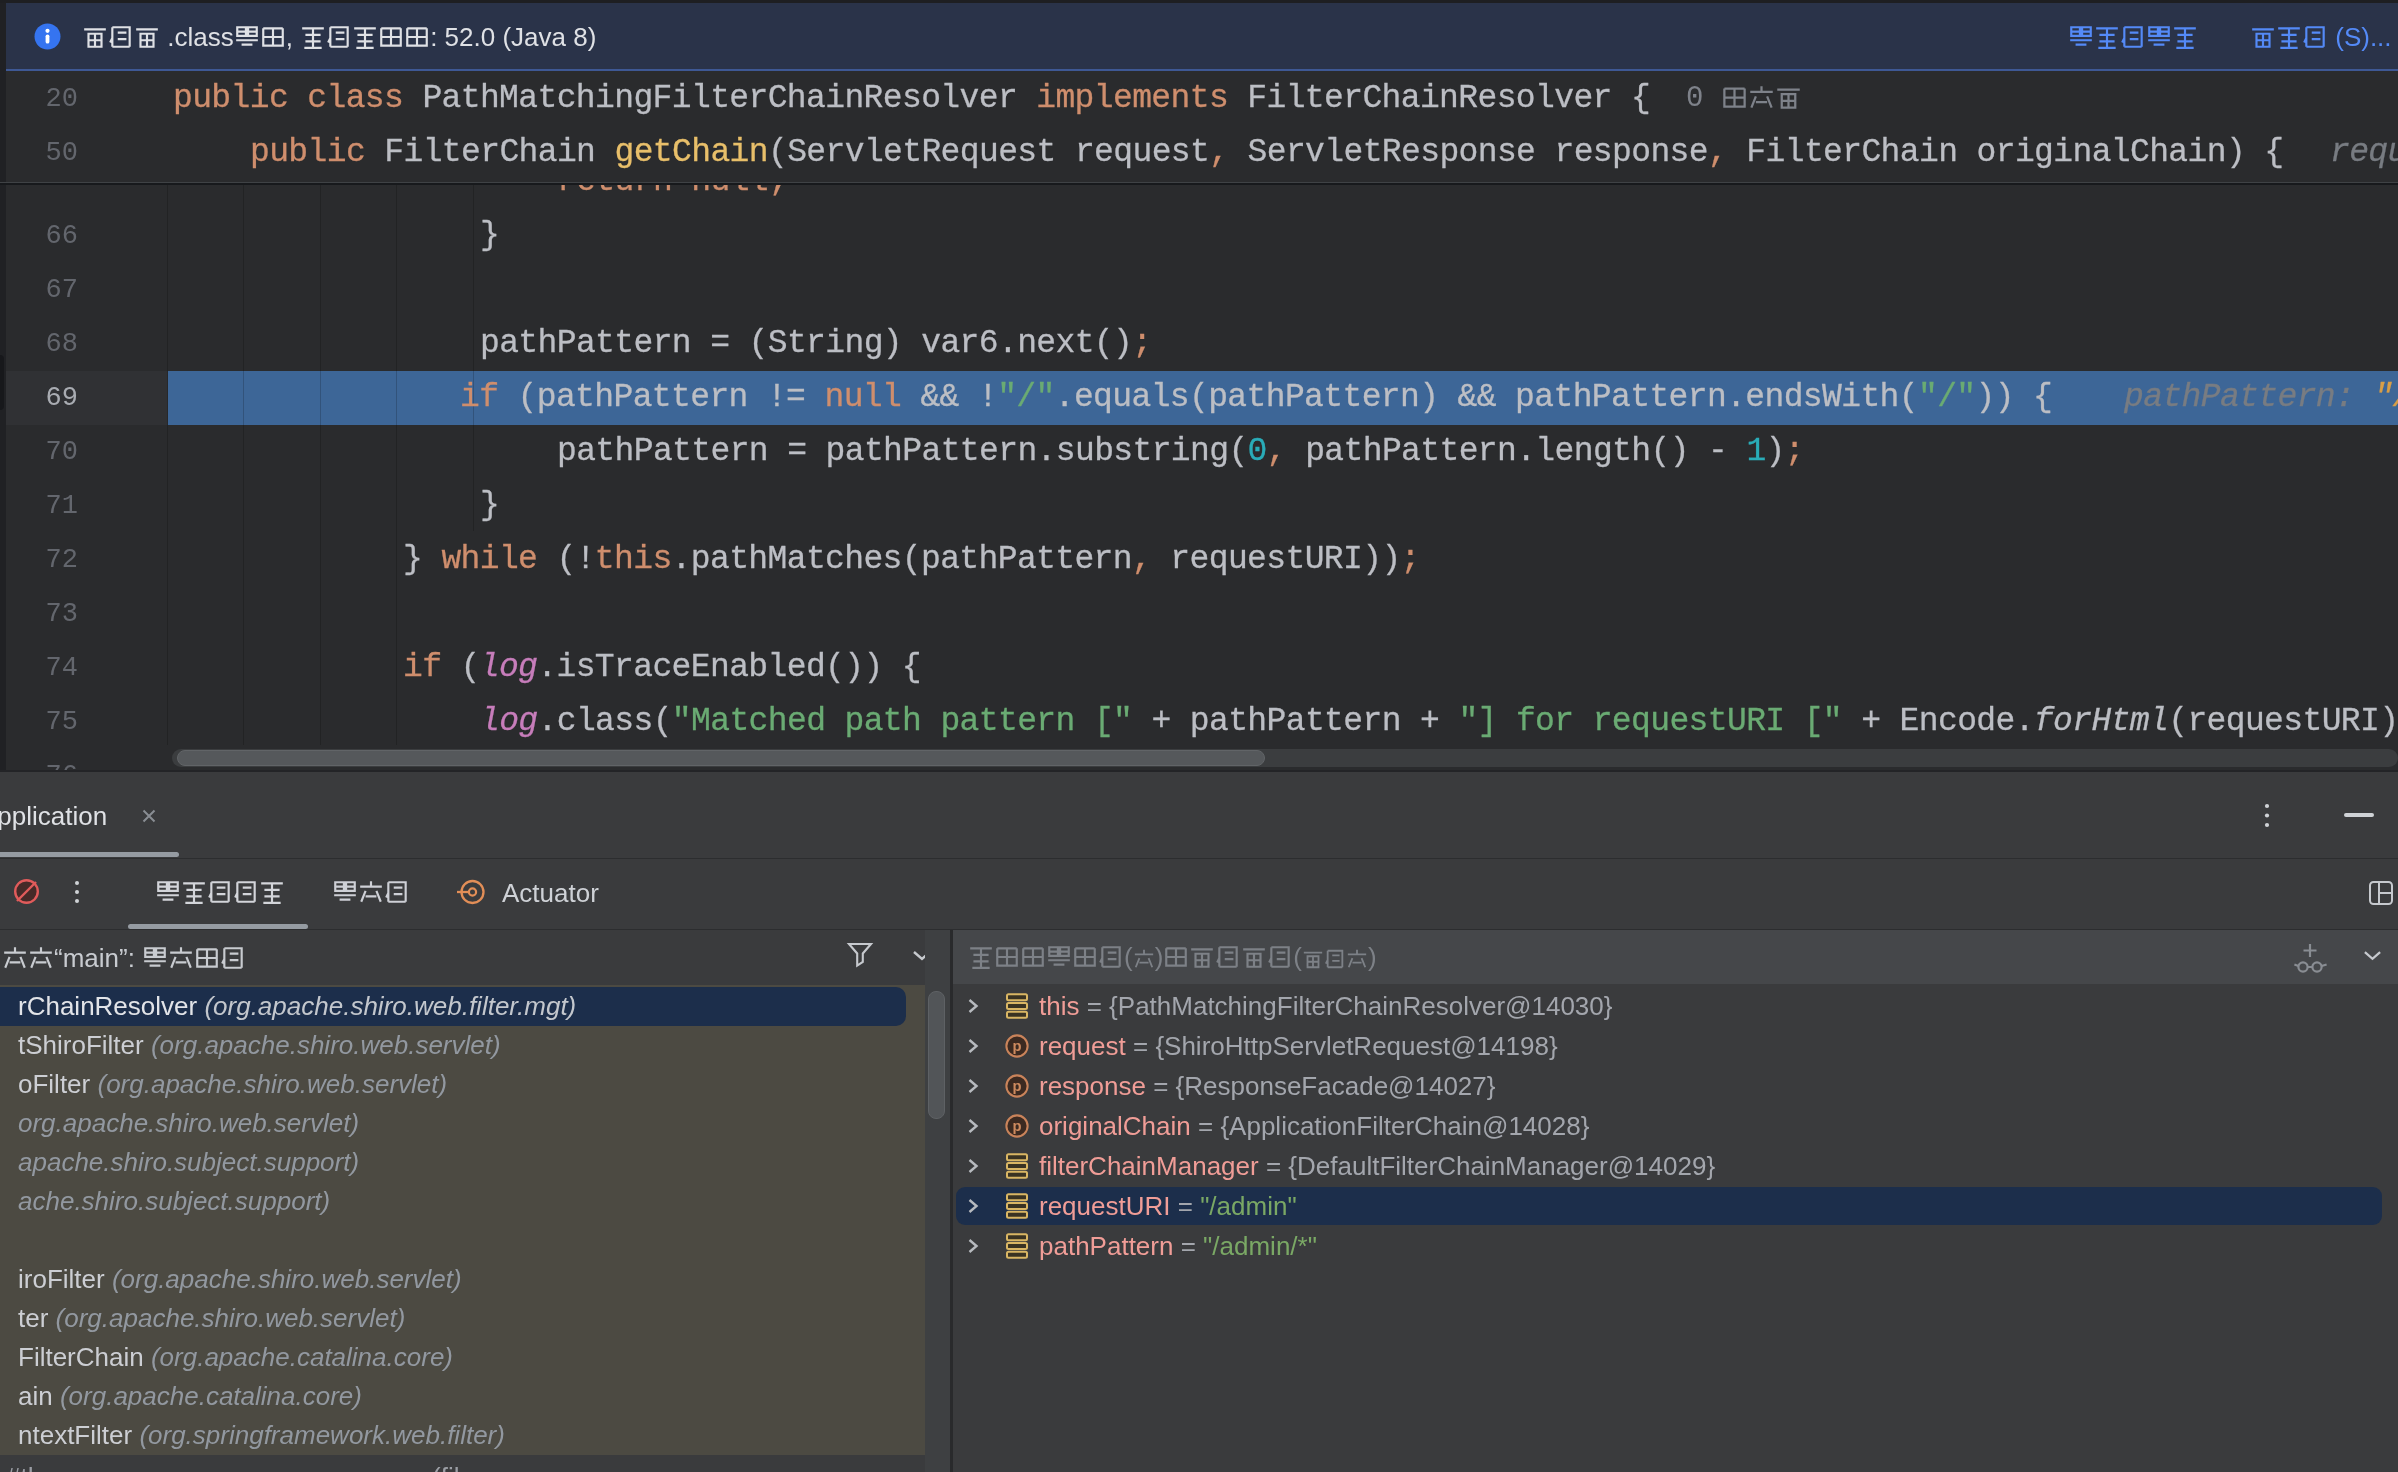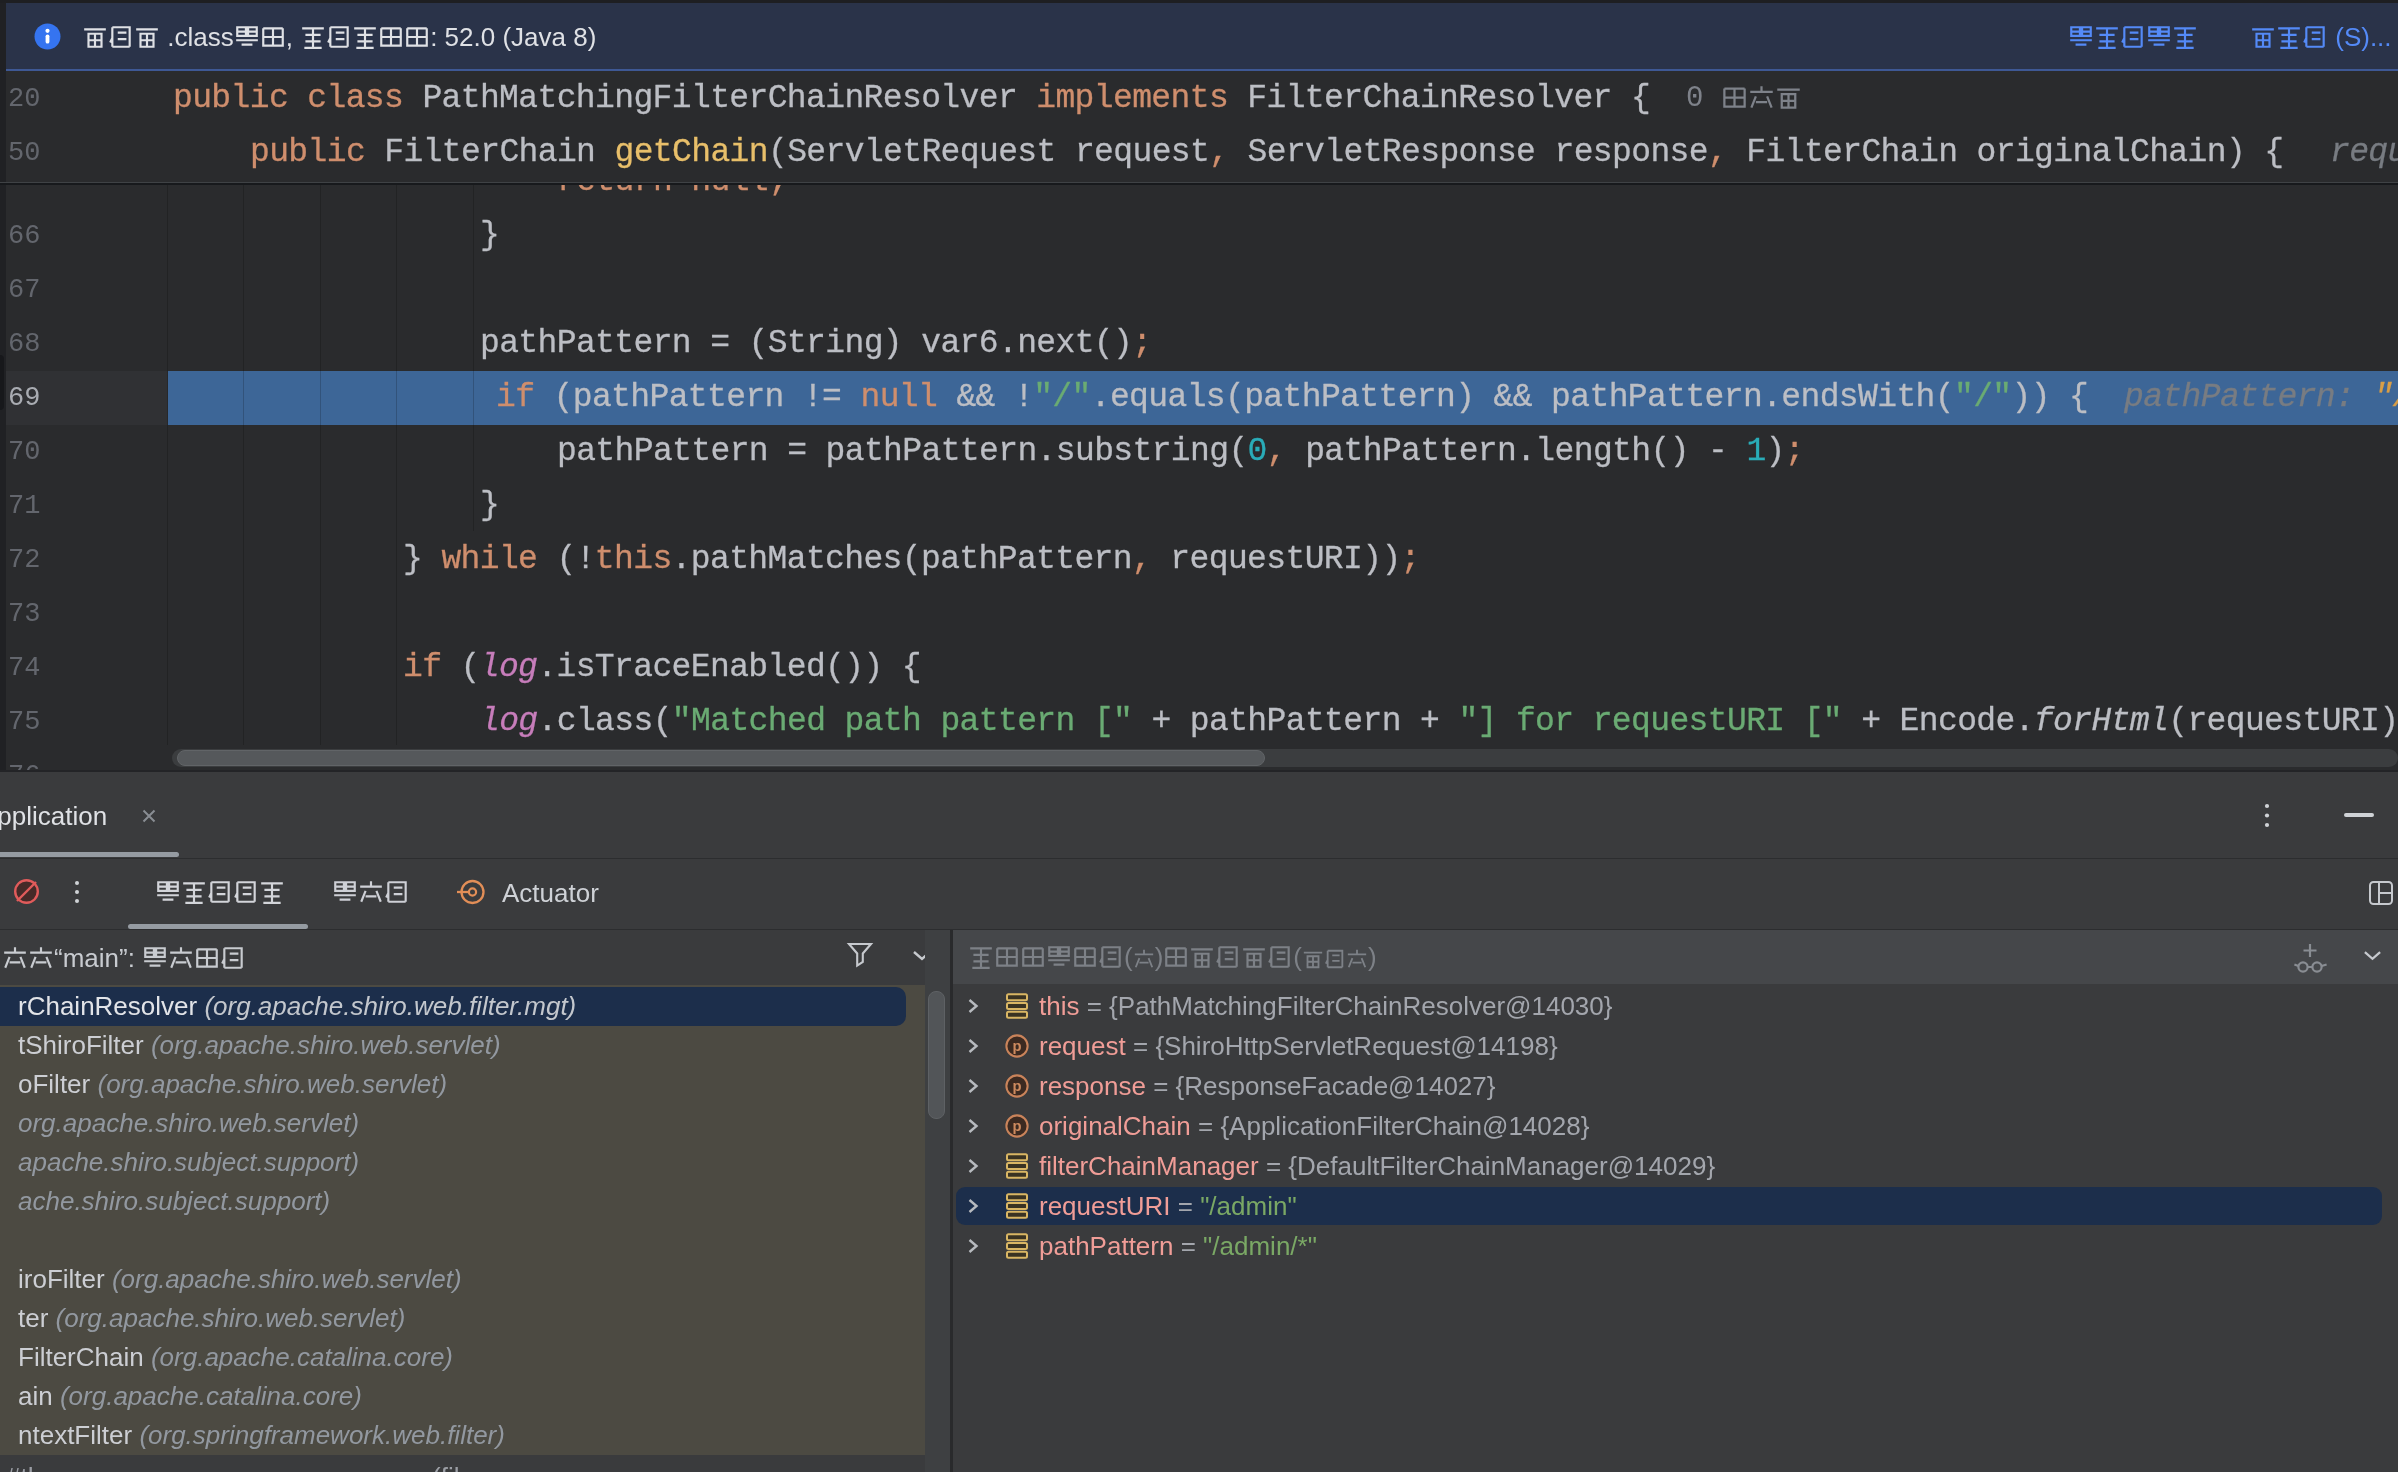--- a/index.html
+++ b/index.html
@@ -1,17 +1,17 @@
 <!DOCTYPE html>
 <html><head><meta charset="utf-8"><style>
 *{margin:0;padding:0;box-sizing:border-box}
 html,body{width:2398px;height:1472px;overflow:hidden;background:#3a3b3d;font-family:"Liberation Sans",sans-serif}
 .abs{position:absolute}
 .cr{position:absolute;height:54px;line-height:54px;font-family:"Liberation Mono",monospace;font-size:33px;letter-spacing:-0.62px;white-space:pre;-webkit-text-stroke:0.3px}
-.ln{position:absolute;left:8px;width:70px;height:54px;line-height:54px;font-family:"Liberation Mono",monospace;font-size:27px;color:#63666d}
+.ln{position:absolute;left:8px;width:70px;height:54px;line-height:54px;text-align:right;font-family:"Liberation Mono",monospace;font-size:27px;color:#63666d}
 .curnum{color:#a9acb2}
 .k{color:#cf8e6d} .p{color:#bcbec4} .s{color:#6aab73} .n{color:#2aacb8}
 .f{color:#c77dbb;font-style:italic} .m{color:#e8bf6a} .i{color:#bcbec4;font-style:italic}
 .hn{color:#787c82;font-style:italic} .hv{color:#d89e47;font-style:italic}
 .inl{color:#7e828a;font-family:"Liberation Mono",monospace;font-size:29px}
 .inlrow{white-space:pre}
 .cj{display:inline-block}
 .frow{position:absolute;left:0;width:925px;height:39px;line-height:39px;font-size:26px;white-space:pre;padding-left:18px;overflow:hidden}
 .fn{color:#ccced3} .fp{color:#9298a0;font-style:italic}
 .frow.sel{background:#1c2e4b;width:906px;border-radius:0 10px 10px 0}
@@ -124,21 +124,21 @@
 
   <div class="abs" style="left:167px;top:0;width:1px;height:560px;background:rgba(0,0,0,0.18)"></div>
   <div class="abs" style="left:243px;top:0;width:1px;height:560px;background:rgba(0,0,0,0.18)"></div>
   <div class="abs" style="left:320px;top:0;width:1px;height:560px;background:rgba(0,0,0,0.18)"></div>
   <div class="abs" style="left:396px;top:0;width:1px;height:560px;background:rgba(0,0,0,0.18)"></div>
   <div class="abs" style="left:473px;top:0;width:1px;height:346px;background:rgba(0,0,0,0.18)"></div>
   <div style="position:absolute;left:0;top:-2px;width:2398px;height:590px">
    <div class="cr" style="top:-28px;left:557px"><span class="k">return null</span><span class="k">;</span></div>
         <div class="cr" style="top:26px;left:480px"><span class="p">}</span></div>
         <div class="cr" style="top:134px;left:480px"><span class="p">pathPattern = (String) var6.next()</span><span class="k">;</span></div>
-        <div class="cr" style="top:188px;left:496px"><span class="k">if</span><span class="p"> (pathPattern != </span><span class="k">null</span><span class="p"> &amp;&amp; !</span><span class="s">"/"</span><span class="p">.equals(pathPattern) &amp;&amp; pathPattern.endsWith(</span><span class="s">"/"</span><span class="p">)) {</span></div>
+        <div class="cr" style="top:188px;left:460px"><span class="k">if</span><span class="p"> (pathPattern != </span><span class="k">null</span><span class="p"> &amp;&amp; !</span><span class="s">"/"</span><span class="p">.equals(pathPattern) &amp;&amp; pathPattern.endsWith(</span><span class="s">"/"</span><span class="p">)) {</span></div>
         <div class="cr" style="top:188px;left:2124px"><span class="hn">pathPattern: </span><span class="hv">"/admin/*"</span></div>
         <div class="cr" style="top:242px;left:557px"><span class="p">pathPattern = pathPattern.substring(</span><span class="n">0</span><span class="k">,</span><span class="p"> pathPattern.length() - </span><span class="n">1</span><span class="p">)</span><span class="k">;</span></div>
         <div class="cr" style="top:296px;left:480px"><span class="p">}</span></div>
         <div class="cr" style="top:350px;left:403px"><span class="p">} </span><span class="k">while</span><span class="p"> (!</span><span class="k">this</span><span class="p">.pathMatches(pathPattern</span><span class="k">,</span><span class="p"> requestURI))</span><span class="k">;</span></div>
         <div class="cr" style="top:458px;left:403px"><span class="k">if</span><span class="p"> (</span><span class="f">log</span><span class="p">.isTraceEnabled()) {</span></div>
         <div class="cr" style="top:512px;left:480px"><span class="f">log</span><span class="p">.class(</span><span class="s">"Matched path pattern ["</span><span class="p"> + pathPattern + </span><span class="s">"] for requestURI ["</span><span class="p"> + Encode.</span><span class="i">forHtml</span><span class="p">(requestURI)</span></div>
         <div class="ln" style="top:26px">66</div>
         <div class="ln" style="top:80px">67</div>
         <div class="ln" style="top:134px">68</div>
         <div class="ln curnum" style="top:188px">69</div>

